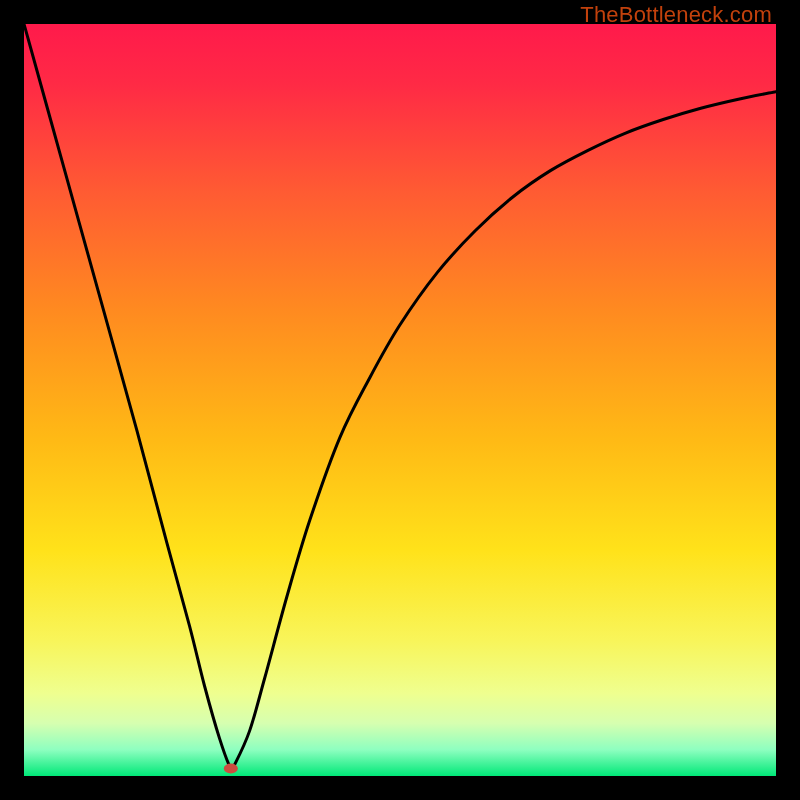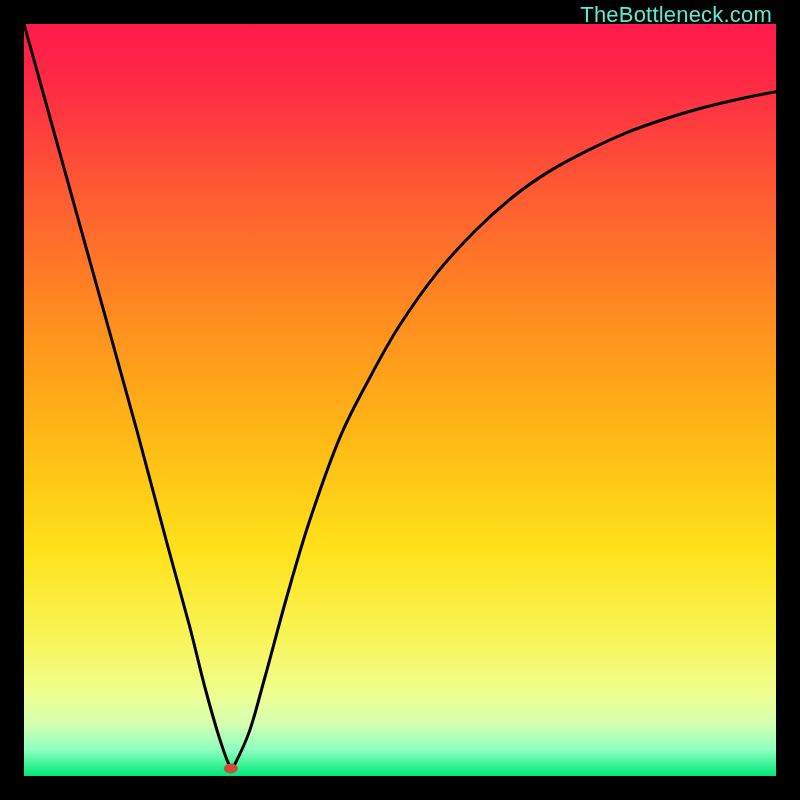--- a/index.html
+++ b/index.html
@@ -23,21 +23,21 @@
     position: absolute;
     left: 0;
     top: 0;
     width: 752px;
     height: 752px;
   }
   .watermark {
     position: absolute;
     top: 2px;
     right: 28px;
-    color: #5eead4;
+    color: #c2410c;
     font-size: 22px;
     font-weight: 500;
     letter-spacing: 0.2px;
     user-select: none;
   }
   svg { display: block; }
 </style>
 </head>
 <body>
 

